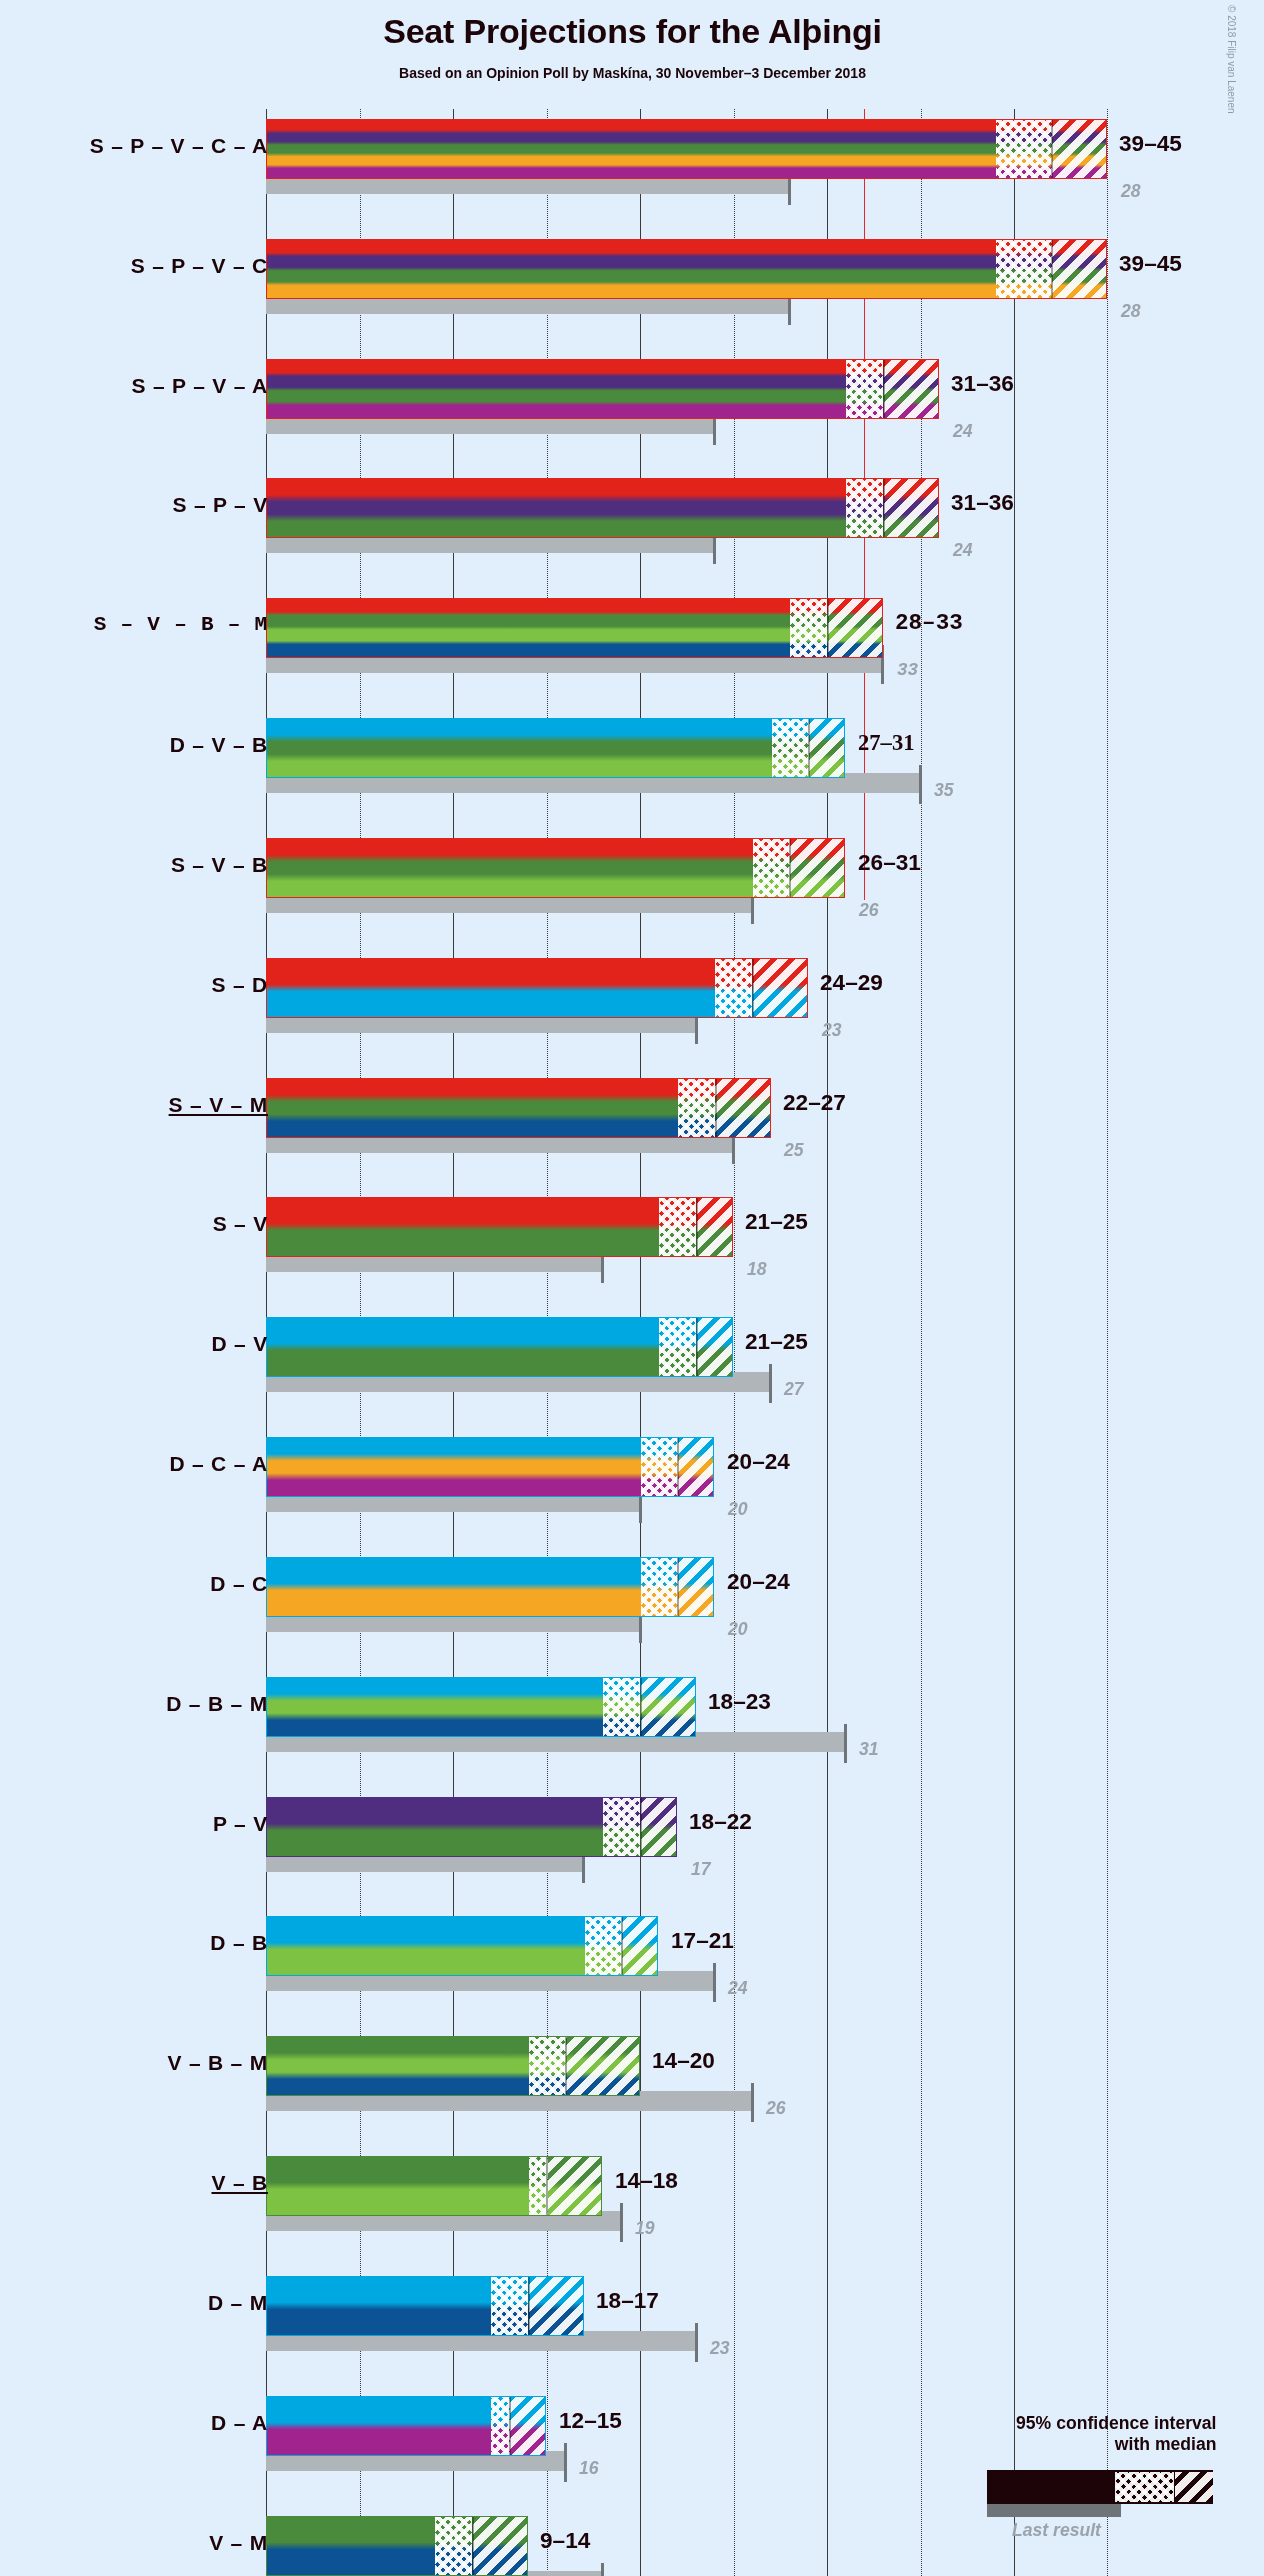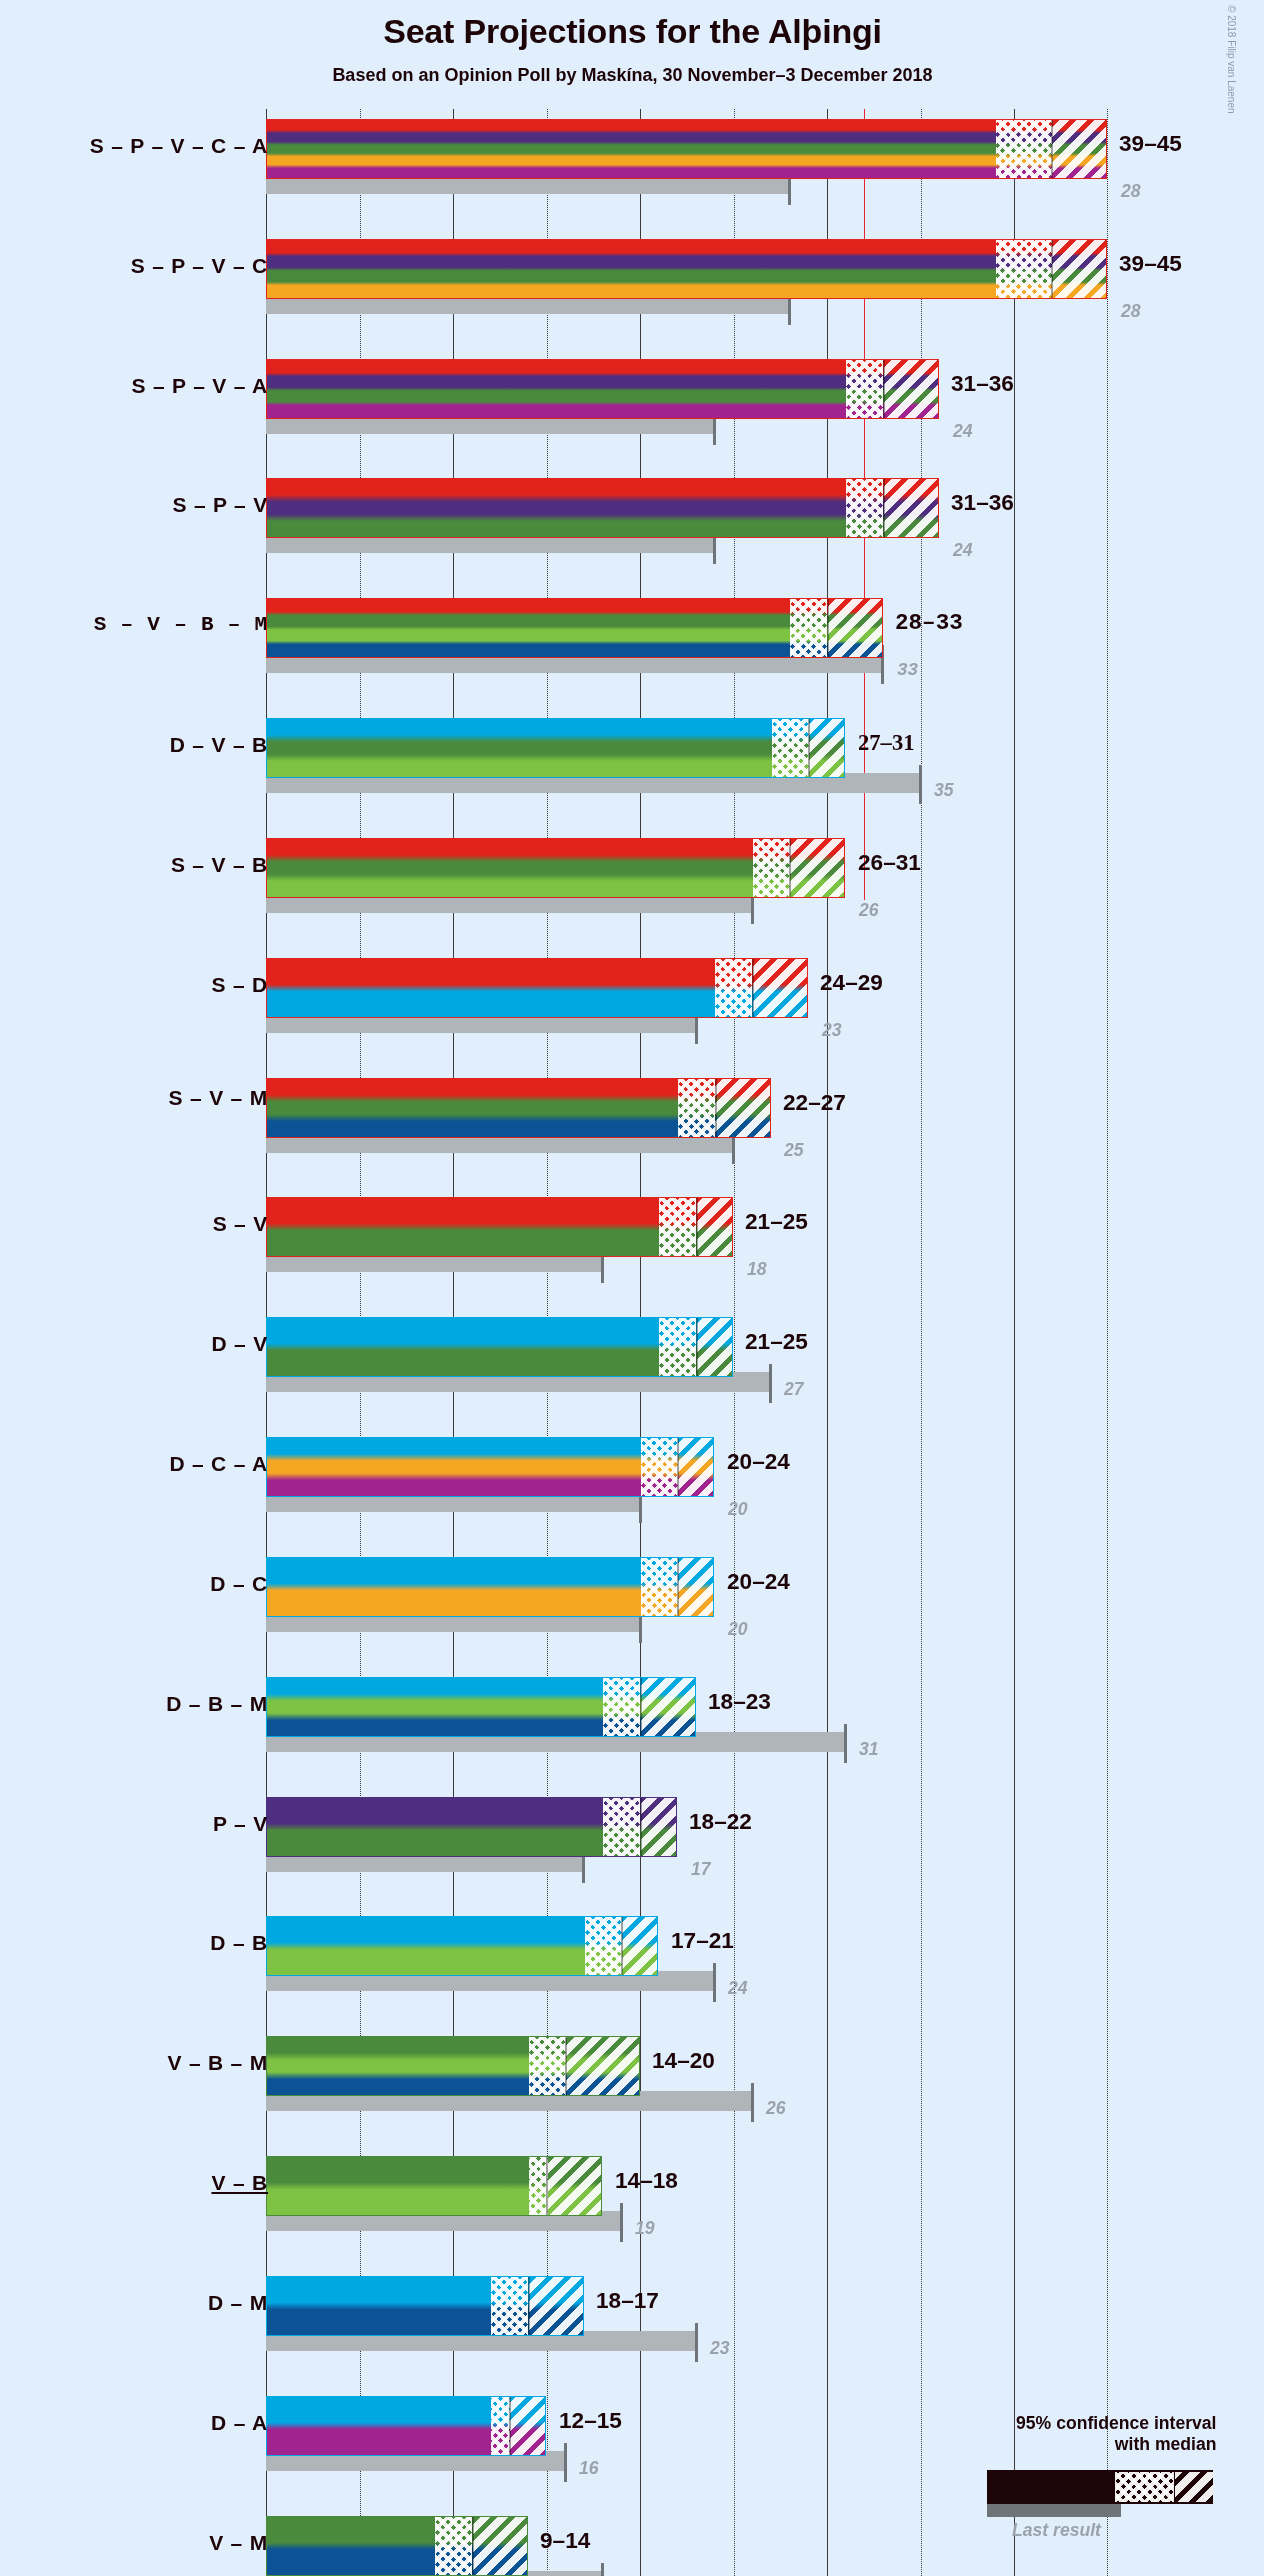--- a/index.html
+++ b/index.html
@@ -15,21 +15,21 @@
   
   .title{
     position:absolute;left:0;right:0;top:11.7px;
     text-align:center;
     font-size:34px;font-weight:bold;color:#1d0408;
     letter-spacing:-0.2px;
   }
   .subtitle{
     position:absolute;left:0;right:0;top:65px;
     text-align:center;
-    font-size:18px;font-weight:bold;color:#1d0408;
+    font-size:14px;font-weight:bold;color:#1d0408;
   }
   .copyright{
     position:absolute;top:5px;left:1237px;
     transform-origin:left top;
     transform:rotate(90deg);
     font-size:10px;color:#8e9aa8;white-space:nowrap;
   }
 
   
   #plot{position:absolute;left:0;top:0;width:1265px;height:2576px;}
@@ -221,21 +221,21 @@
       </div>
       <div class="row" style="top: 1078px; height: 120px;">
         <div class="last-bar" style="left: 266px; top: 55px; width: 467px; height: 20px;"></div>
         <div class="last-tick" style="left: 732px; top: 47px; height: 39px;"></div>
         <div class="bar" style="left: 266px; top: 0px; width: 505px; height: 60px; border-color: rgb(225, 35, 27);">
           <div class="bar-fill" style="background: linear-gradient(rgb(225, 35, 27) 0%, rgb(225, 35, 27) 27.3333%, rgb(74, 138, 60) 39.3333%, rgb(74, 138, 60) 60.6667%, rgb(11, 83, 148) 72.6667%, rgb(11, 83, 148) 100%);"></div>
           <div class="hatch-cross" style="left: 411px; width: 37px;"></div>
           <div class="hatch-diag" style="left: 448px; width: 56px;"></div>
           <div class="median-mark" style="left: 448px;"></div>
         </div>
-        <div class="row-label" style="top: 8px;">S – V – M</div>
+        <div class="row-label" style="top: 15px; text-decoration: underline;">S – V – M</div>
         <div class="range-label" style="left: 783px; top: 11.7px;">22–27</div>
         <div class="last-label" style="left: 784px; top: 62px;">25</div>
       </div>
       <div class="row" style="top: 1197px; height: 120px;">
         <div class="last-bar" style="left: 266px; top: 55px; width: 336px; height: 20px;"></div>
         <div class="last-tick" style="left: 601px; top: 47px; height: 39px;"></div>
         <div class="bar" style="left: 266px; top: 0px; width: 467px; height: 60px; border-color: rgb(225, 35, 27);">
           <div class="bar-fill" style="background: linear-gradient(rgb(225, 35, 27) 0%, rgb(225, 35, 27) 44%, rgb(74, 138, 60) 56%, rgb(74, 138, 60) 100%);"></div>
           <div class="hatch-cross" style="left: 392px; width: 37px;"></div>
           <div class="hatch-diag" style="left: 430px; width: 37px;"></div>

